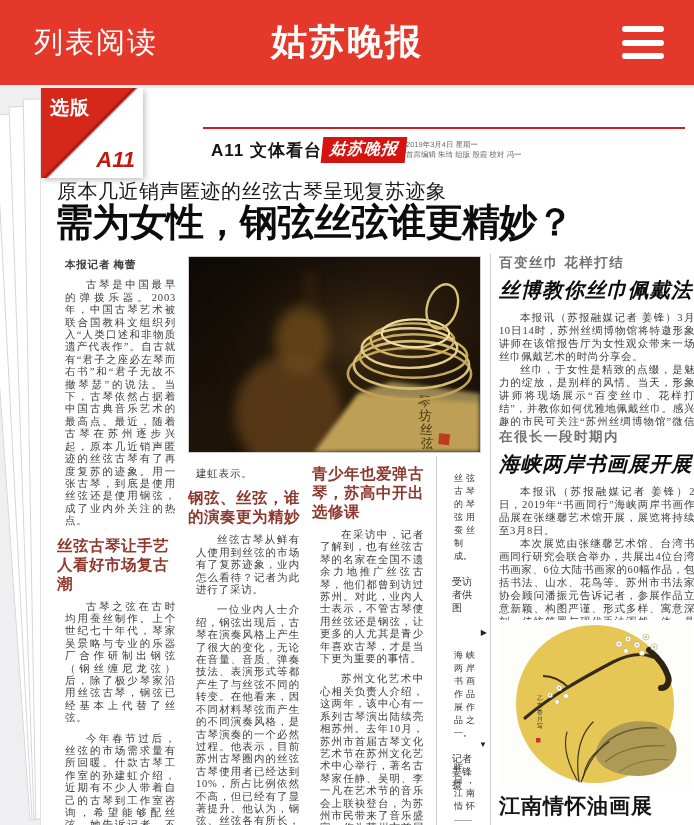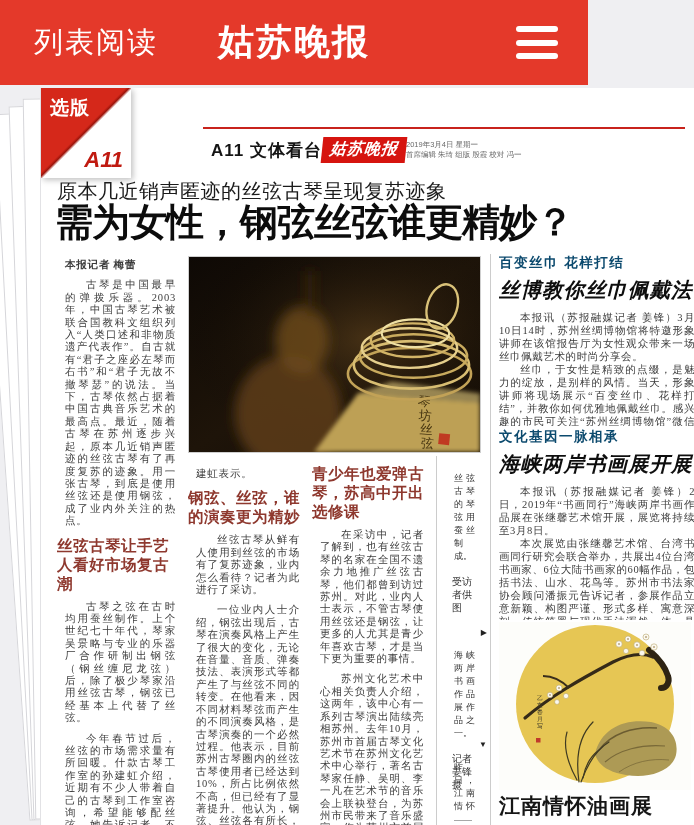--- a/index.html
+++ b/index.html
@@ -3,21 +3,21 @@
 <meta charset="utf-8">
 <style>
   html,body{margin:0;padding:0;}
   body{
     width:694px;height:825px;overflow:hidden;position:relative;
     background:#efeff2;
     font-family:"Liberation Sans","DejaVu Sans",sans-serif;
   }
   
   .app-header{
-    position:absolute;left:0;top:0;width:588px;height:85px;
+    position:absolute;left:0;top:0;width:694px;height:85px;
     background:#e4392a;color:#fff;
   }
   .back-btn{
     position:absolute;left:34px;top:0;height:85px;display:flex;align-items:center;
     font-size:29px;letter-spacing:2px;color:#fff;cursor:pointer;
   }
   .app-title{
     position:absolute;left:0;right:0;top:0;height:85px;
     display:flex;align-items:center;justify-content:center;
     font-family:"Liberation Serif","DejaVu Serif",serif;
@@ -37,20 +37,21 @@
   
   .page{
     position:absolute;left:40px;top:88px;width:654px;height:737px;
     background:#fff;overflow:hidden;border-left:1px solid #e2e2e5;
   }
   
   .badge{
     position:absolute;left:0;top:0;width:90px;height:90px;cursor:pointer;
     background:linear-gradient(135deg,#d5281a 0%,#d5281a 47%,#9c140b 49%,#ffffff 51%,#ffffff 100%);
     box-shadow:2px 2px 6px rgba(0,0,0,.25);
+    padding-left:12px;
   }
   .badge .b-label{position:absolute;left:9px;top:7px;color:#fff;font-size:19px;font-weight:bold;letter-spacing:1px;}
   .badge .b-page{position:absolute;right:8px;bottom:5px;color:#c01a10;font-size:22px;font-weight:bold;font-style:italic;}
   
   .redline{position:absolute;left:162px;top:39px;width:482px;height:2px;background:#c8231c;}
   .masthead{position:absolute;left:170px;top:46px;height:32px;display:flex;align-items:center;}
   .m-section{font-size:17px;font-weight:bold;color:#141414;letter-spacing:1px;}
   .m-logo{
     background:#d6140f;color:#fff;padding:2px 8px 3px;font-size:16px;font-weight:bold;
     font-family:"Liberation Serif","DejaVu Serif",serif;font-style:italic;letter-spacing:1px;
@@ -93,21 +94,21 @@
   .capblock .arrow{display:block;text-align:right;font-size:8px;color:#222;margin-bottom:2px;}
   .capblock .ctext{font-size:9px;line-height:13px;color:#333;text-align:justify;margin:12px;}
   .capblock .ccredit{font-size:10px;line-height:13px;color:#333;margin:10px;}
   .cap1{top:372px;}
   .cap2{top:540px;}
   .cap3{top:652px;}
   
   .sb-art{position:absolute;left:458px;width:196px;overflow:hidden;}
   .sb1{top:166px;height:172px;}
   .sb2{top:340px;height:192px;}
-  .sb-kicker{font-size:13.5px;font-weight:bold;color:#0c4a6e;letter-spacing:1.5px;margin:0;}
+  .sb-kicker{font-size:13.5px;font-weight:bold;color:#737373;letter-spacing:1.5px;margin:0;}
   .sb-headline{font-size:20.5px;font-weight:bold;color:#0e0e0e;letter-spacing:1px;margin:4px 0 7px;cursor:pointer;font-style:italic;}
   .sb-art p.body{
     margin:0;font-family:"Liberation Serif","DejaVu Serif",serif;
     font-size:10.5px;line-height:13px;letter-spacing:0.6px;color:#3c3c3c;
     text-align:justify;text-indent:21px;
   }
   .painting{
     position:absolute;left:458px;top:534px;width:192px;height:168px;background:#fdfdfa;cursor:pointer;
   }
   .painting svg{display:block;width:100%;height:100%;}
@@ -241,21 +242,21 @@
   </div>
 
   <div class="sb-art sb1">
     <p class="sb-kicker">百变丝巾 花样打结</p>
     <div class="sb-headline">丝博教你丝巾佩戴法</div>
     <p class="body">本报讯（苏报融媒记者 姜锋）3月10日14时，苏州丝绸博物馆将特邀形象讲师在该馆报告厅为女性观众带来一场丝巾佩戴艺术的时尚分享会。</p>
     <p class="body">丝巾，于女性是精致的点缀，是魅力的绽放，是别样的风情。当天，形象讲师将现场展示“百变丝巾、花样打结”，并教你如何优雅地佩戴丝巾。感兴趣的市民可关注“苏州丝绸博物馆”微信公众号报名，参与人数限50名，需为女性，欲报名者从速。需要注意的是，参与活动的观众需自备丝巾1到2条，以便现场教学。</p>
   </div>
 
   <div class="sb-art sb2">
-    <p class="sb-kicker">文化基因一脉相承</p>
+    <p class="sb-kicker">在很长一段时期内</p>
     <div class="sb-headline">海峡两岸书画展开展</div>
     <p class="body">本报讯（苏报融媒记者 姜锋）2日，2019年“书画同行”海峡两岸书画作品展在张继馨艺术馆开展，展览将持续至3月8日。</p>
     <p class="body">本次展览由张继馨艺术馆、台湾书画同行研究会联合举办，共展出4位台湾书画家、6位大陆书画家的60幅作品，包括书法、山水、花鸟等。苏州市书法家协会顾问潘振元告诉记者，参展作品立意新颖、构图严谨、形式多样、寓意深刻，传统笔墨与现代手法浑然一体，具有较高的艺术感染力和震撼力。</p>
 
   </div>
 
   <div class="painting">
     <svg viewBox="0 0 192 168" preserveAspectRatio="none">
       <rect width="192" height="168" fill="#fdfdfa"></rect>
       <circle cx="96" cy="82" r="79" fill="#e6c654"></circle>

